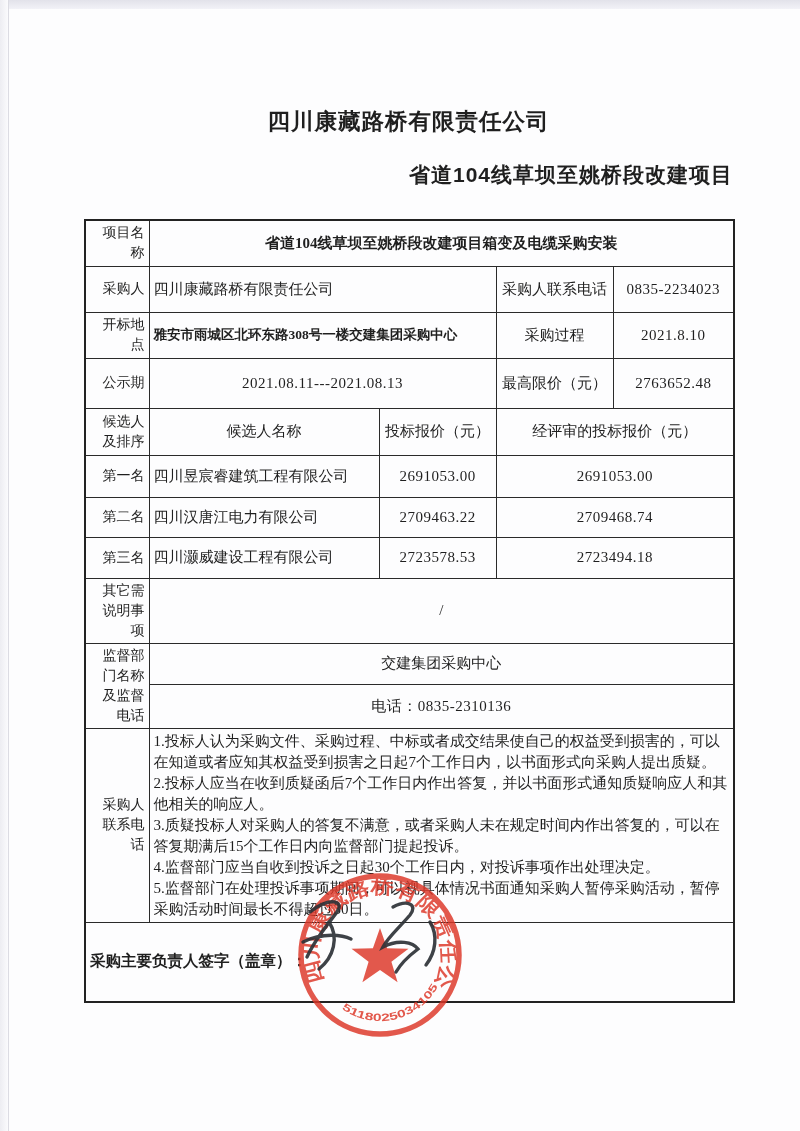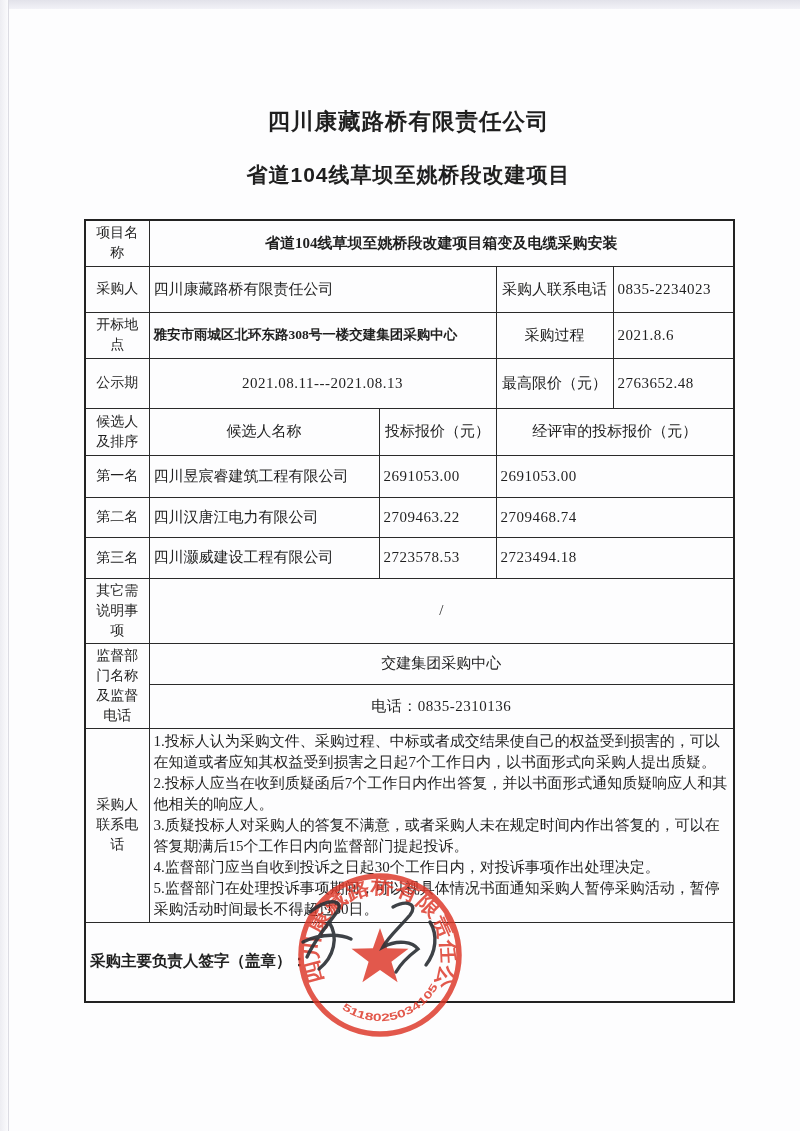--- a/index.html
+++ b/index.html
@@ -11,36 +11,36 @@
   }
   .scan-edge-top{position:absolute;left:0;top:0;width:800px;height:9px;
     background:linear-gradient(to bottom,#e2e2ea,#f2f2f7);}
   .scan-edge-left{position:absolute;left:0;top:0;width:8px;height:1131px;
     background:linear-gradient(to right,#ededf2,#fbfbfd);border-right:1px solid #dcdce3;}
   .page{position:absolute;left:9px;top:9px;width:791px;height:1122px;background:#fdfdfe;}
 
   .title-block{position:absolute;left:84px;top:106px;width:649px;text-align:center;
     font-family:"Liberation Sans","DejaVu Sans",sans-serif;}
   .company-title{font-size:22.5px;font-weight:700;margin:0 0 22px 0;letter-spacing:1px;}
-  .subtitle{font-size:21px;font-weight:700;line-height:31px;letter-spacing:1px;margin:0;}
+  .subtitle{font-size:21px;font-weight:700;line-height:31px;letter-spacing:1px;margin:0;text-align:right;}
 
   table.doc{
     position:absolute;left:84px;top:219px;width:649px;
     border-collapse:collapse;table-layout:fixed;
     border:2px solid #222;
     font-size:15px;
   }
   table.doc td{border:1.5px solid #2a2a2a;padding:2px 4px;vertical-align:middle;
     overflow:hidden;}
-  td.lab{font-size:14px;padding:2px 2px 2px 4px;line-height:20px;text-align:center;}
+  td.lab{font-size:14px;padding:2px 2px 2px 4px;line-height:20px;text-align:right;}
   td.c{text-align:center;}
   td.l{text-align:left;padding-left:7px;}
   td.bold{font-weight:700;}
   td.nowrap{white-space:nowrap;font-size:13.5px;padding-left:5px;font-weight:bold;}
-  td.num{letter-spacing:.5px;}
+  td.num{text-align:center;letter-spacing:.5px;}
   td.obj{padding:7px 9px;line-height:21px;font-size:15px;vertical-align:middle;margin-left:32px;}
   td.obj div{margin:0;}
   td.sign-row{padding-left:7px;font-size:15.5px;font-weight:bold;}
 
   .seal-wrap{position:absolute;left:275px;top:850px;width:210px;height:210px;pointer-events:none;}
   .seal-wrap svg{display:block;}
 </style>
 </head>
 <body>
 
@@ -69,21 +69,21 @@
   <tr style="height:46px">
     <td class="lab">采购人</td>
     <td class="l" colspan="2">四川康藏路桥有限责任公司</td>
     <td class="c">采购人联系电话</td>
     <td class="num">0835-2234023</td>
   </tr>
   <tr style="height:46px">
     <td class="lab">开标地点</td>
     <td class="l nowrap" colspan="2">雅安市雨城区北环东路308号一楼交建集团采购中心</td>
     <td class="c">采购过程</td>
-    <td class="num">2021.8.6</td>
+    <td class="num">2021.8.10</td>
   </tr>
   <tr style="height:50px">
     <td class="lab">公示期</td>
     <td class="c num" colspan="2">2021.08.11---2021.08.13</td>
     <td class="c">最高限价（元）</td>
     <td class="num">2763652.48</td>
   </tr>
   <tr style="height:47px">
     <td class="lab">候选人及排序</td>
     <td class="c">候选人名称</td>

